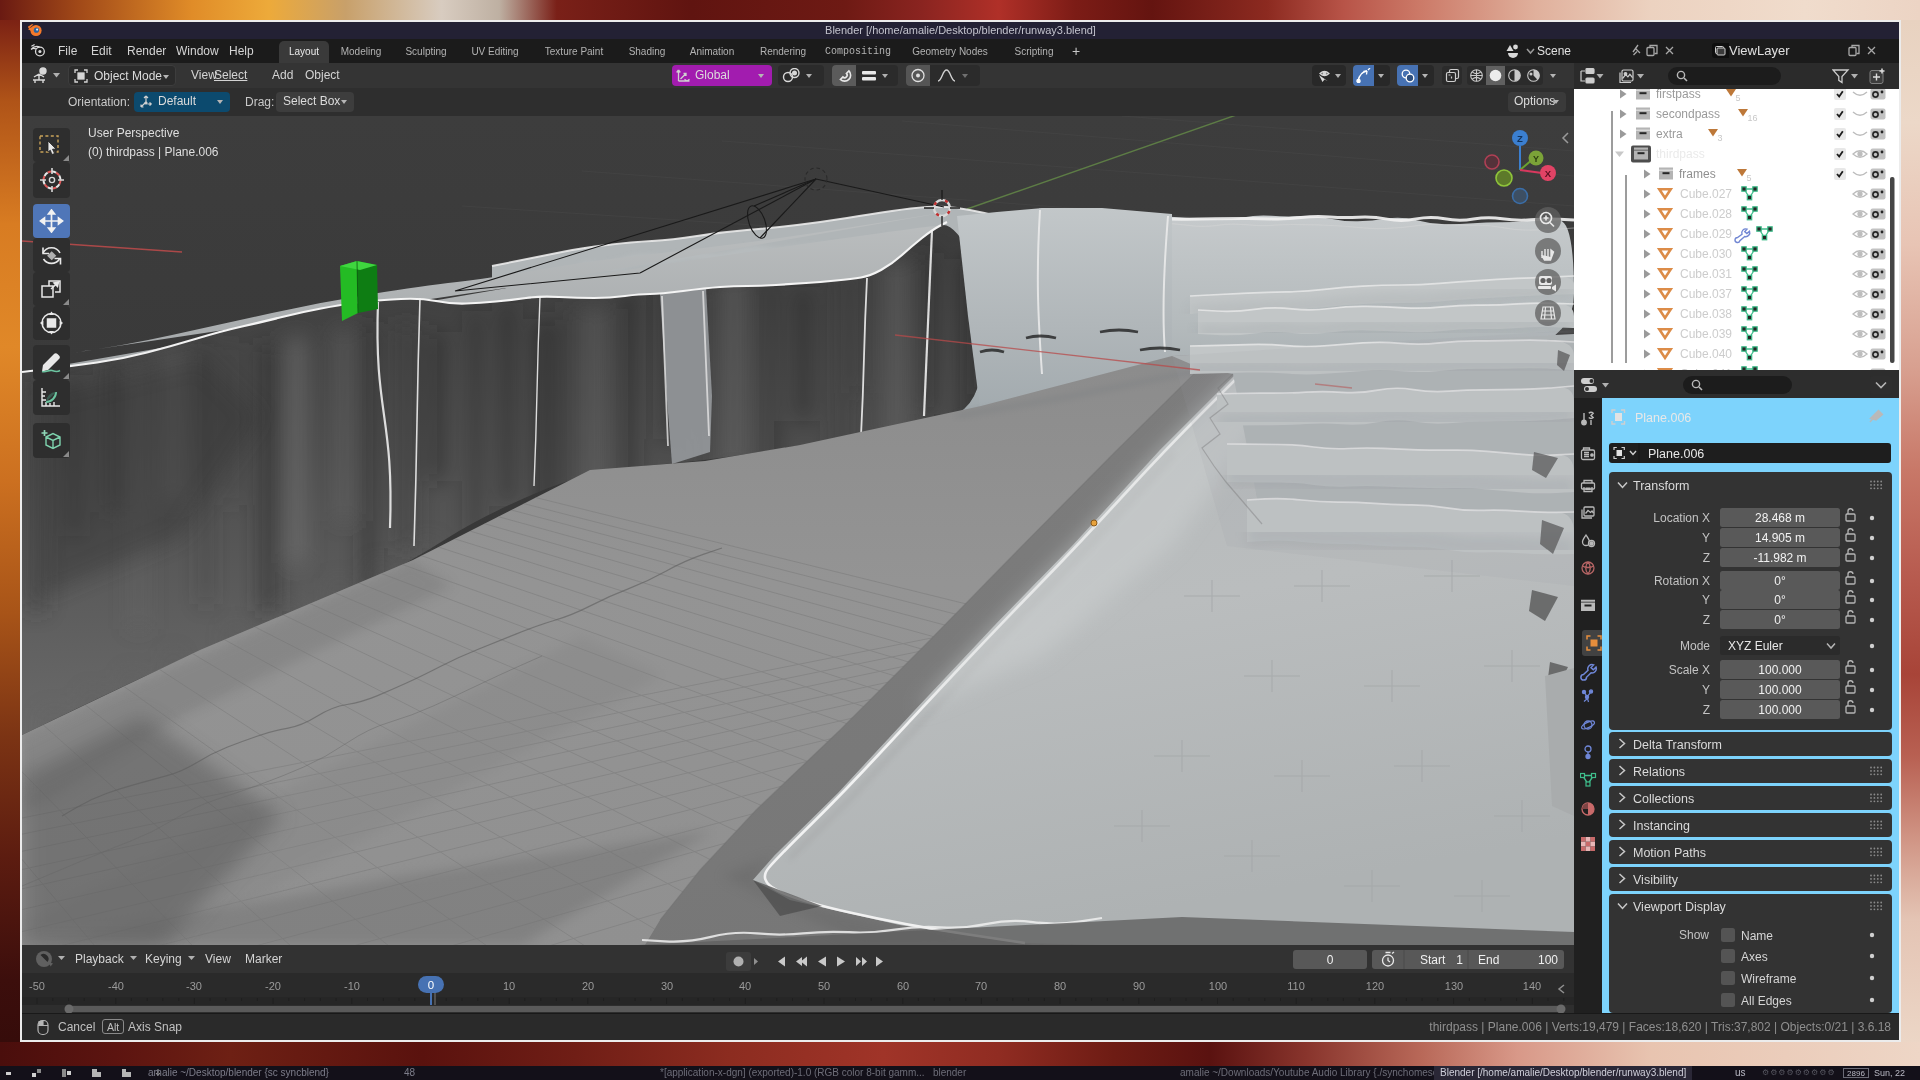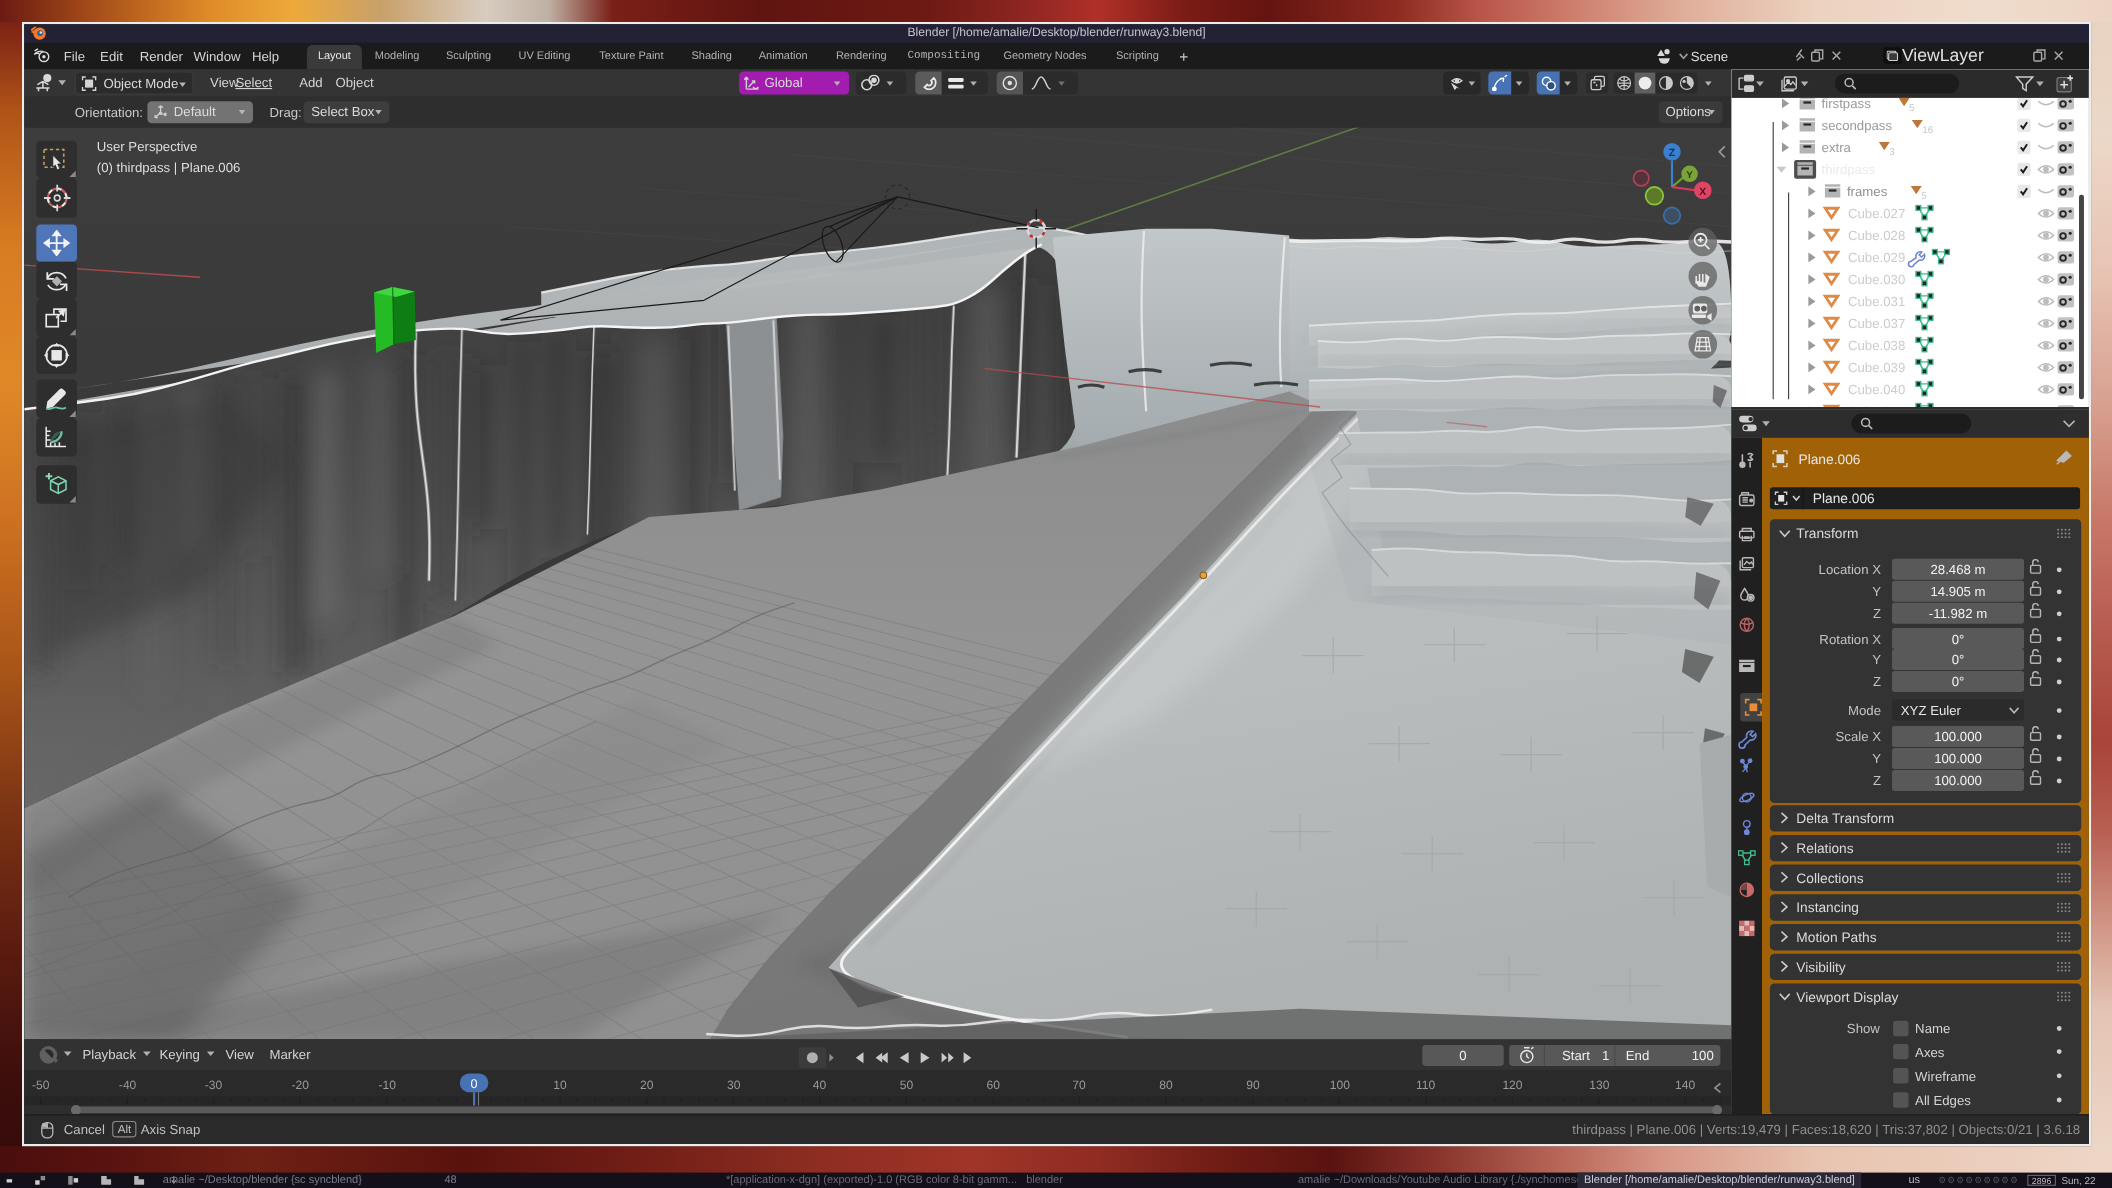--- a/index.html
+++ b/index.html
@@ -123,21 +123,21 @@
    <rect x="17" y="3.5" width="7" height="8" rx="1"></rect>
           <path d="M20 3.5 v-2 h7 v8 h-2.5"></path>
    <path d="M36 3 l7 7 M43 3 l-7 7"></path>
   </g>
  </svg>
  <div class="abs" style="left:1690px;top:4px;width:17px;height:15px;background:#0f0f0f;border-radius:3px 0 0 3px;"></div>
  <svg class="abs" style="left:1693px;top:7px" width="12" height="10" viewBox="0 0 12 10">
         <rect x="0.5" y="0.5" width="8" height="7" rx="1" fill="none" stroke="#cfcfcf"></rect>
         <rect x="2" y="2" width="8" height="7" rx="1" fill="#3a3a3a" stroke="#cfcfcf"></rect>
       </svg>
- <div class="abs" style="left:1707px;top:4px;height:15px;line-height:15px;font-size:16px;color:#e0e0e0;">ViewLayer</div>
+ <div class="abs" style="left:1707px;top:4px;height:15px;line-height:15px;font-size:13px;color:#e0e0e0;">ViewLayer</div>
  <svg class="abs" style="left:1826px;top:5px" width="56" height="14" viewBox="0 0 56 14">
   <g stroke="#a8a8a8" fill="none" stroke-width="1.3">
    <rect x="1" y="3.5" width="7" height="8" rx="1"></rect>
           <path d="M4 3.5 v-2 h7 v8 h-2.5"></path>
    <path d="M20 3 l7 7 M27 3 l-7 7"></path>
   </g>
  </svg>
 </div>
 <div id="vheader1" class="abs" style="left:0;top:41px;width:1552px;height:25px;background:#343434;">
  <svg class="abs" style="left:9px;top:4px" width="30" height="17" viewBox="0 0 30 17">
@@ -265,21 +265,21 @@
   <svg class="abs" style="left:2px;top:2px" width="15" height="15" viewBox="0 0 15 15">
           <circle cx="7.5" cy="7.5" r="5.8" fill="none" stroke="#c8c8c8" stroke-width="1.1"></circle>
           <path d="M7.5 1.7 a5.8 5.8 0 0 1 4 10 L7.5 7.5 Z" fill="#c8c8c8"></path>
           <circle cx="5" cy="6" r="1.5" fill="#c8c8c8"></circle>
         </svg>
  </div>
  <span class="chev" style="position:absolute;left:1528px;top:11px;"></span>
 </div>
 <div id="vheader2" class="abs" style="left:0;top:66px;width:1552px;height:28px;background:#2e2e2e;">
  <div class="abs tx" style="left:46px;top:7px;color:#c9c9c9;">Orientation:</div>
- <div class="hbtn" style="left:112px;top:4px;width:96px;height:20px;background:#737373;">
+ <div class="hbtn" style="left:112px;top:4px;width:96px;height:20px;background:#0c4a6e;">
   <svg class="abs" style="left:5px;top:3px" width="14" height="14" viewBox="0 0 14 14">
           <g stroke="#d0d0d0" fill="none" stroke-width="1.2">
             <path d="M7 1 v6 M7 1 l-2 2 M7 1 l2 2 M7 7 l-5 5 M2 12 l0 -2.5 M2 12 l2.5 0 M8.5 9 h4 M12.5 9 l-2 -1.5 M12.5 9 l-2 1.5"></path>
             <circle cx="7" cy="8" r="1.6" fill="#d0d0d0" stroke="none"></circle>
           </g>
         </svg>
   <span style="position:absolute;left:24px;top:2px;">Default</span>
   <span class="chev" style="position:absolute;right:7px;top:8px;"></span>
  </div>
  <div class="abs tx" style="left:223px;top:7px;color:#c9c9c9;">Drag:</div>
@@ -1220,21 +1220,21 @@
           <g>
             <rect x="296.5" y="305.5" width="15" height="11" rx="2" fill="#c2c2c2"></rect>
             <circle cx="301.5" cy="311.5" r="3.4" fill="#262626"></circle>
             <circle cx="301.5" cy="311.5" r="1.7" fill="#c2c2c2"></circle>
             <circle cx="308" cy="309" r="1.4" fill="#262626"></circle>
           </g>
         </g>
         <rect x="316" y="114" width="4.5" height="186" rx="2" fill="#454545"></rect>
       </svg>
 </div>
-<div id="props" class="abs" style="left:1552px;top:350px;width:325px;height:641px;background:#a16207;overflow:hidden;">
+<div id="props" class="abs" style="left:1552px;top:350px;width:325px;height:641px;background:#7dd3fc;overflow:hidden;">
 <div class="abs" style="left:0;top:0;width:325px;height:26px;background:#2d2d2d;"></div>
 <svg class="abs" style="left:6px;top:4px" width="34" height="18" viewBox="0 0 34 18">
  <g fill="#cdcdcd">
           <rect x="1" y="2" width="13" height="6" rx="3"></rect>
           <rect x="4" y="10" width="13" height="6" rx="3"></rect>
           <circle cx="11.5" cy="5" r="2" fill="#2d2d2d"></circle>
           <circle cx="7" cy="13" r="2" fill="#2d2d2d"></circle>
         </g>
  <path d="M22 7 l3.5 4.5 3.5-4.5 Z" fill="#b0b0b0"></path>
 </svg>

